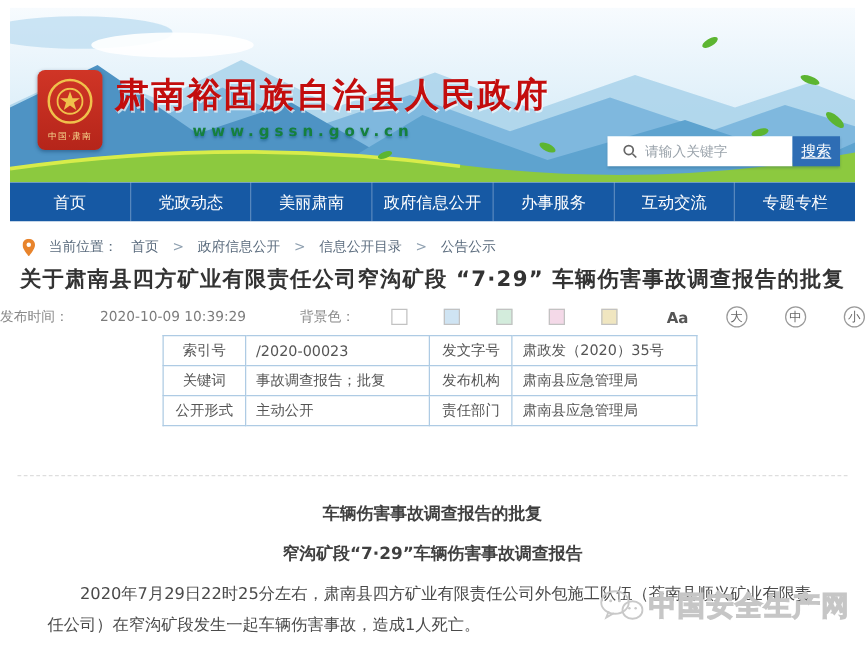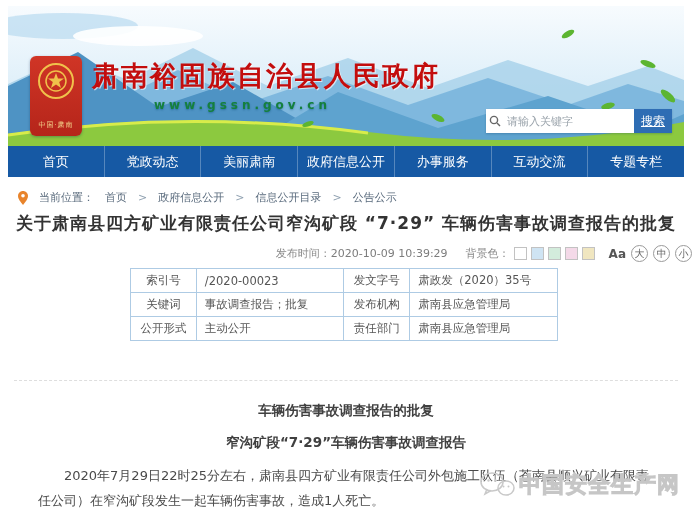--- a/index.html
+++ b/index.html
@@ -3,38 +3,38 @@
 <meta charset="utf-8">
 <style>
   * { margin:0; padding:0; box-sizing:border-box; }
   html,body { width:692px; height:521px; overflow:hidden; background:#fff; }
   .page { position:relative; width:692px; height:521px; background:#fff;
           font-family:"DejaVu Sans","Liberation Sans",sans-serif; }
 
   
   .banner { position:absolute; left:8px; top:6px; width:676px; height:140px; overflow:hidden; }
   .banner > svg.landscape { position:absolute; left:0; top:0; }
-  .logo-badge { position:absolute; left:22px; top:50px; width:52px; height:80px;
+  .logo-badge { position:absolute; left:22px; top:50px; width:52px; height:64px;
                 background:linear-gradient(#d03526,#b5251a); border-radius:6px;
                 display:flex; flex-direction:column; align-items:center;
                 justify-content:space-between; padding:7px 2px 6px;
                 box-shadow:0 1px 3px rgba(0,40,80,.35); }
   .emblem { width:36px; height:36px; border-radius:50%; border:2px solid #f0c14b;
             display:flex; align-items:center; justify-content:center; }
   .logo-caption { color:#f5d98f; font-size:7px; letter-spacing:1px; white-space:nowrap; }
   .site-name { position:absolute; left:84px; top:52px; color:#c30d0d; font-size:27px;
                font-weight:bold; letter-spacing:2px; white-space:nowrap;
                text-shadow:1px 1px 0 rgba(255,255,255,.65); }
   .site-url { position:absolute; left:146px; top:92px; color:#15803d; font-size:12px;
               font-weight:bold; letter-spacing:4px;
               text-shadow:0 1px 2px rgba(0,70,110,.45); }
   .search { position:absolute; right:12px; bottom:13px; display:flex; height:24px;
             width:186px; box-shadow:0 1px 2px rgba(0,50,90,.25); }
   .search-input { flex:1; background:#fff; display:flex; align-items:center;
-                  padding:0 3px; gap:6px; cursor:text; }
+                  padding:0 12px; gap:6px; cursor:text; }
   .search-placeholder { color:#9aa3ab; font-size:11px; white-space:nowrap; }
   .search-btn { width:38px; background:#2e6db4; color:#fff; font-size:12px;
                 display:flex; align-items:center; justify-content:center; cursor:pointer;text-decoration:underline; }
 
   
   .nav { position:absolute; left:8px; top:146px; width:676px; height:31px;
          background:#1659a4; display:flex; }
   .nav-item { flex:1; display:flex; align-items:center; justify-content:center;
               color:#fff; font-size:13px; border-left:1px solid rgba(255,255,255,.28);
               cursor:pointer; white-space:nowrap; }
@@ -43,21 +43,21 @@
   
   .breadcrumb { position:absolute; left:18px; top:190px; display:flex; align-items:center;
                 gap:11px; font-size:11px; color:#5a6b7d; }
   .crumb { cursor:pointer; }
   .crumb-sep { color:#8fa0b0; }
 
   
   .article-title { position:absolute; left:0; top:212px; width:100%; text-align:center;
                    font-size:17px; font-weight:bold; color:#333; letter-spacing:1px; }
   .meta { position:absolute; left:0; top:245px; width:100%; display:flex;
-          justify-content:flex-end; align-items:center; font-size:11px; color:#8a8a8a; }
+          justify-content:space-between; align-items:center; font-size:11px; color:#8a8a8a; }
   .meta .publish-time { margin-right:18px; color:#7c7c7c; }
   .swatch { width:13px; height:13px; border:1px solid #c2c2c2; margin-left:4px; cursor:pointer; }
   .aa { font-size:12px; color:#555; margin-left:14px; font-weight:bold; }
   .size-circle { width:17px; height:17px; border:1px solid #9a9a9a; border-radius:50%;
                  display:flex; align-items:center; justify-content:center; font-size:10px;
                  color:#666; margin-left:5px; cursor:pointer; background:#fff; }
 
   
   .info-table { position:absolute; left:130px; top:268px; width:428px;
                 border-collapse:collapse; font-size:11.5px; color:#555; }

